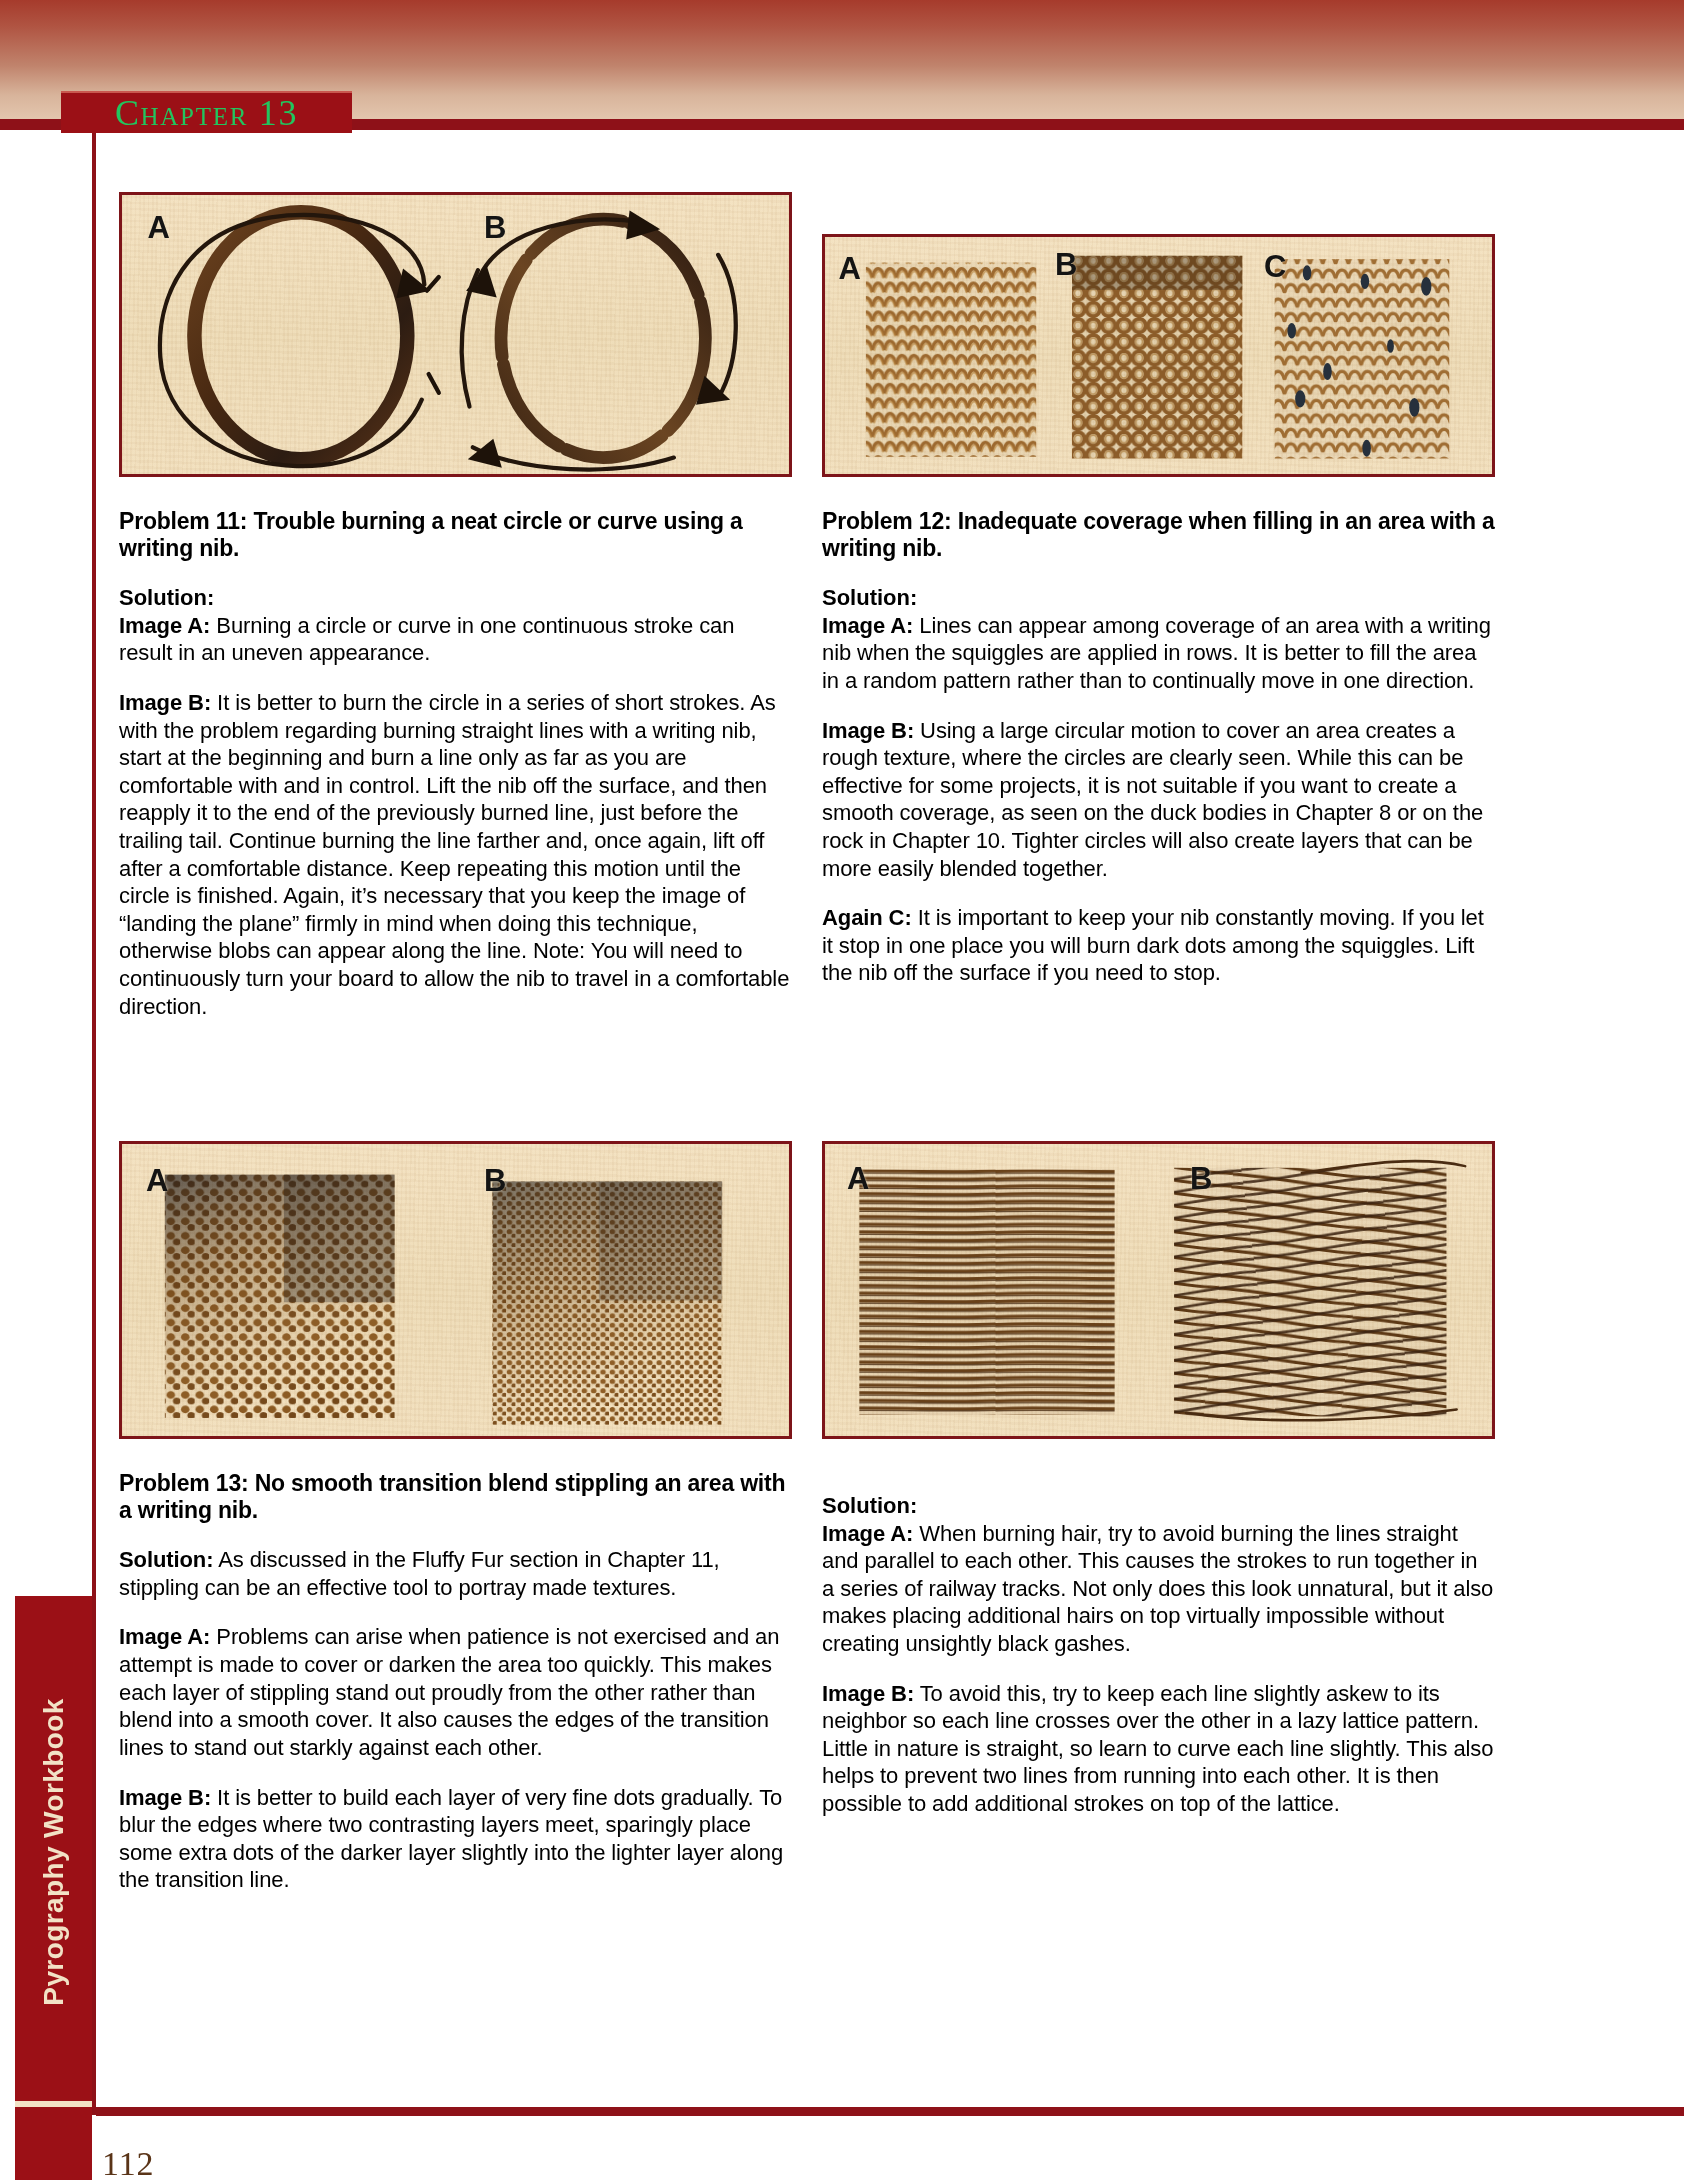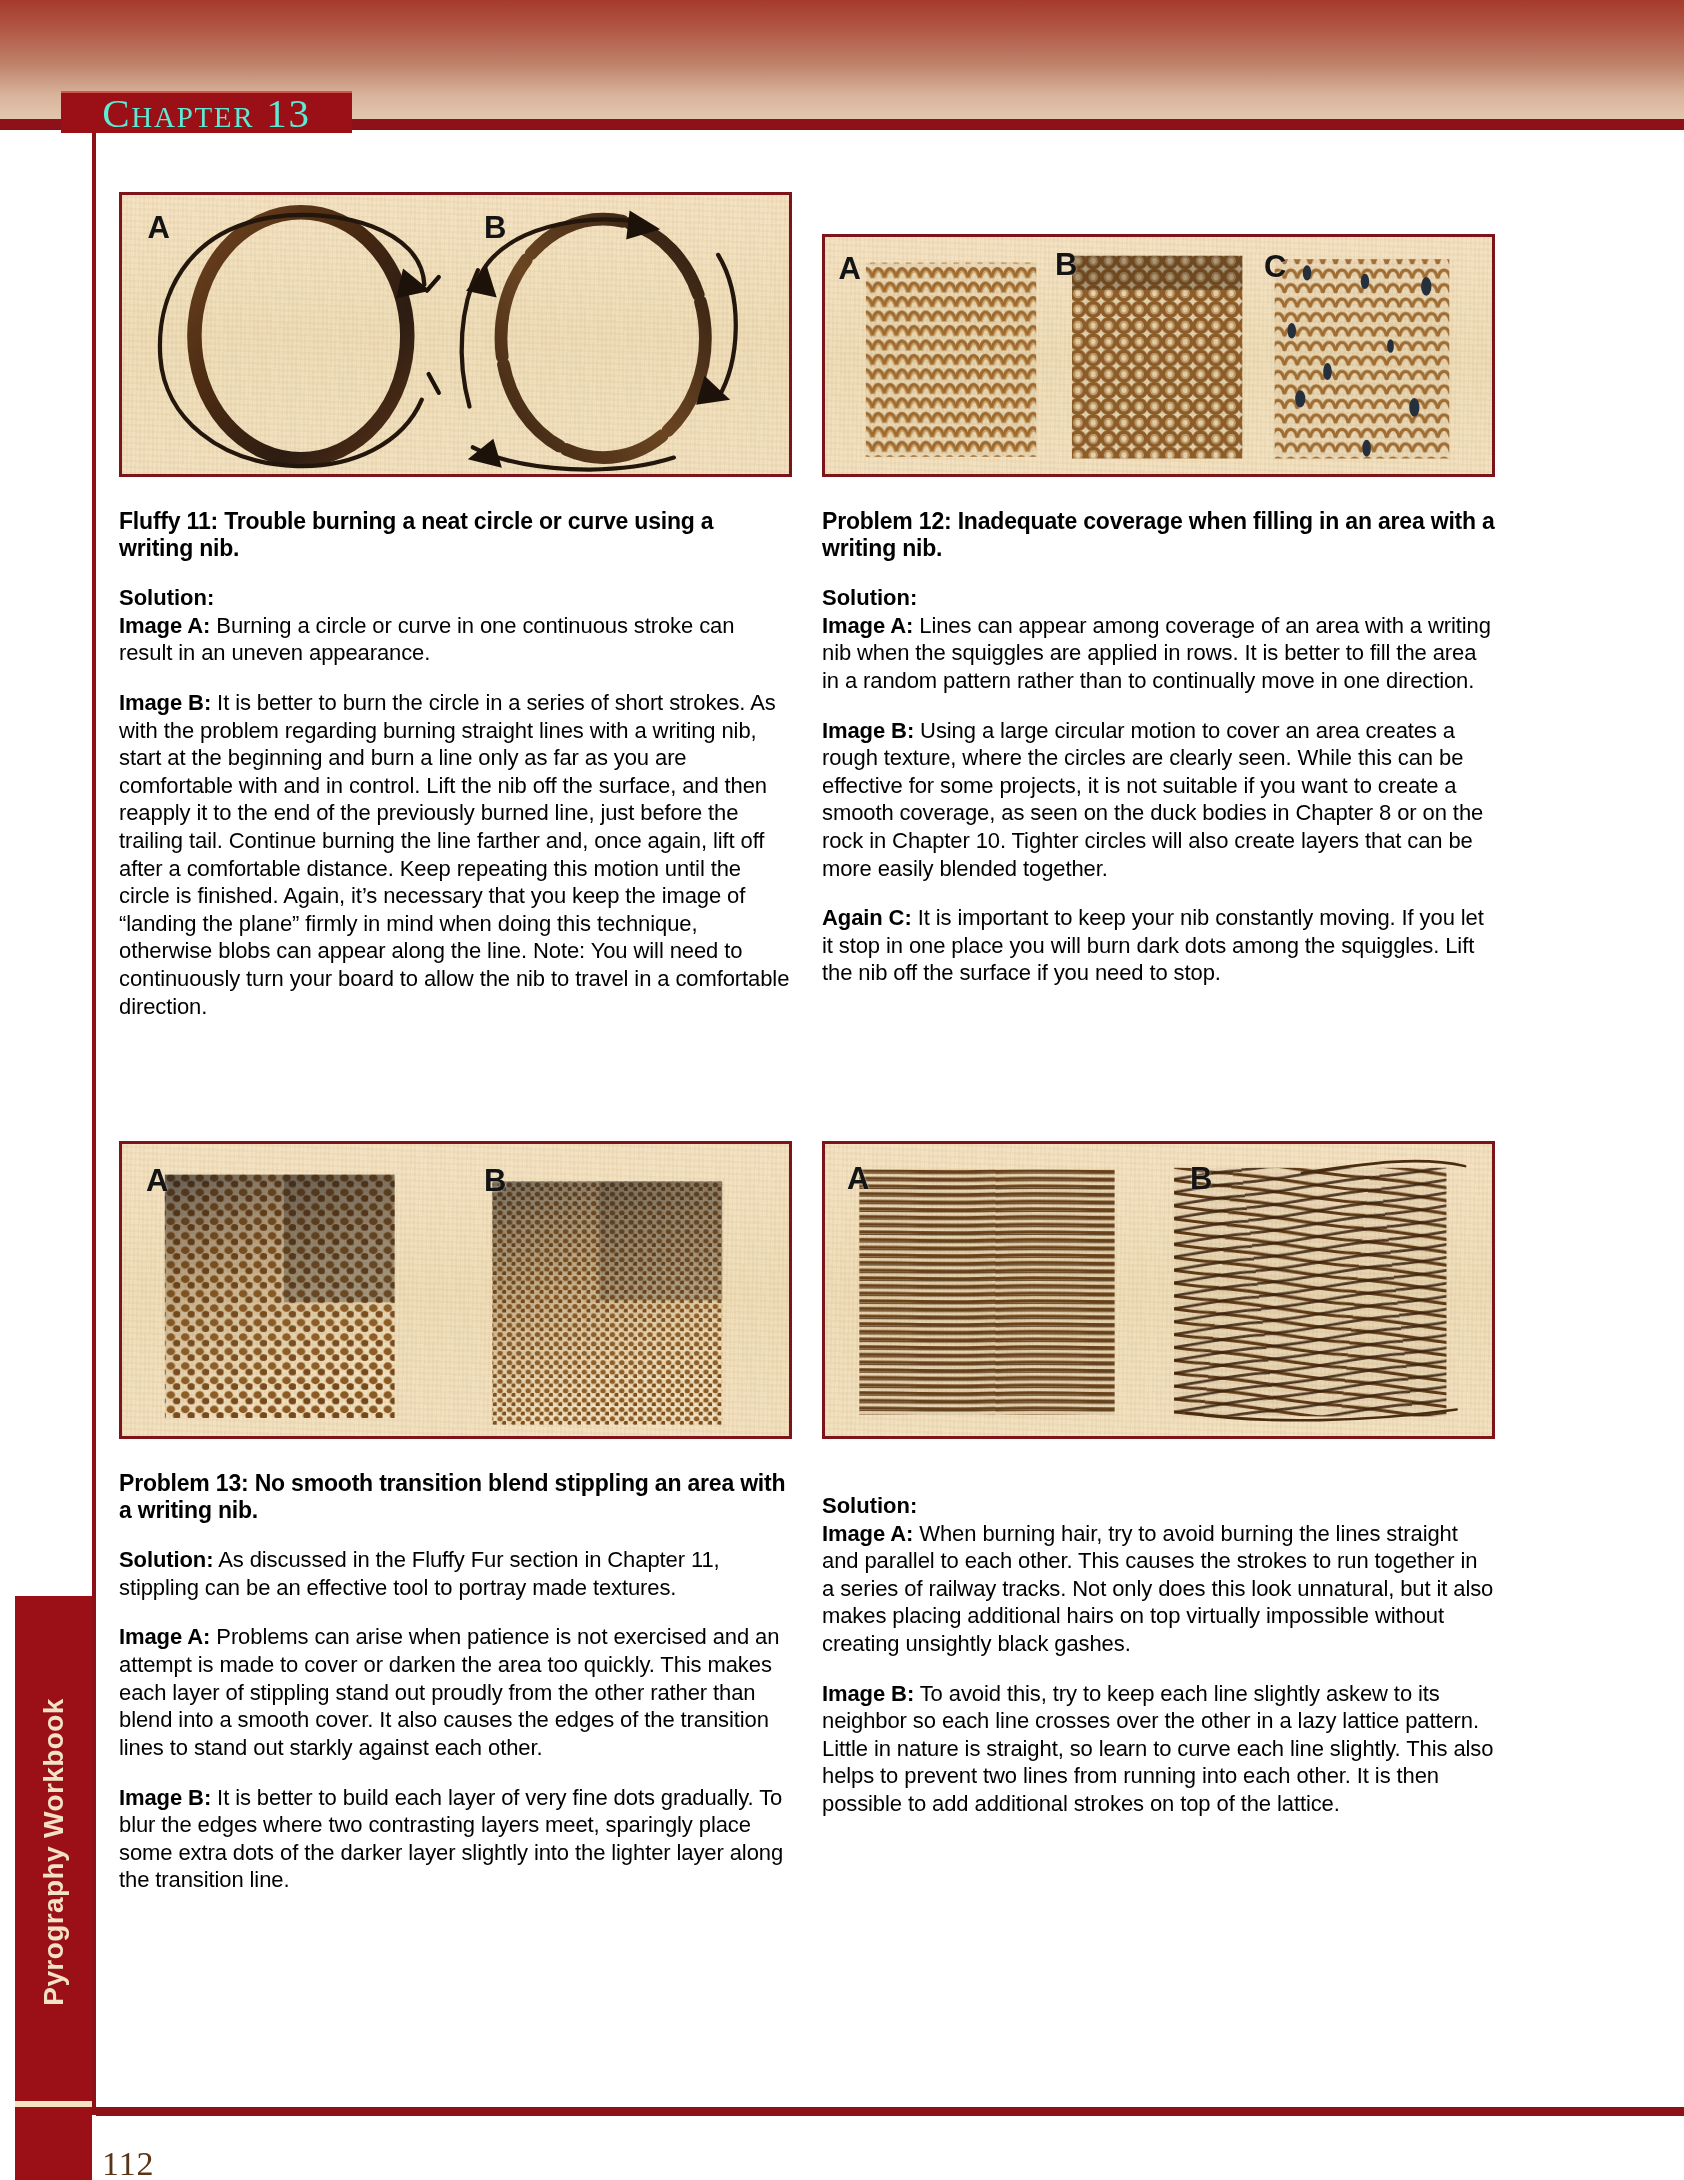--- a/index.html
+++ b/index.html
@@ -19,22 +19,22 @@
     position:absolute;left:0;top:119px;width:1685px;height:11px;
     background:#8e1118;
   }
   .chapter-tab{
     position:absolute;left:61px;top:91px;width:291px;height:40px;
     background:#9b1016;border-top:2.6px solid #c9584f;
     display:flex;align-items:center;justify-content:center;
     overflow:hidden;z-index:5;
   }
   .chapter-tab span{
-    color:#5eead4;font-family:"Liberation Serif","DejaVu Serif",serif;
-    font-size:41px;letter-spacing:1.7px;font-variant:small-caps;
+    color:#22c55e;font-family:"Liberation Serif","DejaVu Serif",serif;
+    font-size:36px;letter-spacing:1.7px;font-variant:small-caps;
     white-space:nowrap;
   }
 
   
   .left-rule{
     position:absolute;left:92px;top:130px;width:4.3px;height:1985px;
     background:#8e1118;
   }
 
   
@@ -162,21 +162,21 @@
         <path d="M436 286 L 406 310 L 446 320 Z" fill="#1d1209"></path>
         <path d="M408 248 C 392 190, 398 130, 418 88" fill="none" stroke="#23160c" stroke-width="5" stroke-linecap="round"></path>
         <path d="M404 112 L 428 82 L 440 120 Z" fill="#1d1209"></path>
       </svg>
       <span class="fig-label" style="left:25.6px;top:15.3px;">A</span>
       <span class="fig-label" style="left:362px;top:15.3px;">B</span>
     </div>
   </div>
 
   <div class="gap-lg"></div>
-  <p class="problem-title">Fluffy 11: Trouble burning a neat circle or curve using a writing nib.</p>
+  <p class="problem-title">Problem 11: Trouble burning a neat circle or curve using a writing nib.</p>
   <div class="gap-sm"></div>
   <p class="solution-head">Solution:</p>
   <p class="body-p">
     <b>Image A:</b><span> Burning a circle or curve in one continuous stroke can result in an uneven appearance.</span>
   </p>
   <div class="gap-sm"></div>
   <p class="body-p">
     <b>Image B:</b><span> It is better to burn the circle in a series of short strokes. As with the problem regarding burning straight lines with a writing nib, start at the beginning and burn a line only as far as you are comfortable with and in control. Lift the nib off the surface, and then reapply it to the end of the previously burned line, just before the trailing tail. Continue burning the line farther and, once again, lift off after a comfortable distance. Keep repeating this motion until the circle is finished. Again, it’s necessary that you keep the image of “landing the plane” firmly in mind when doing this technique, otherwise blobs can appear along the line. Note: You will need to continuously turn your board to allow the nib to travel in a comfortable direction.</span>
   </p>
 </div>

